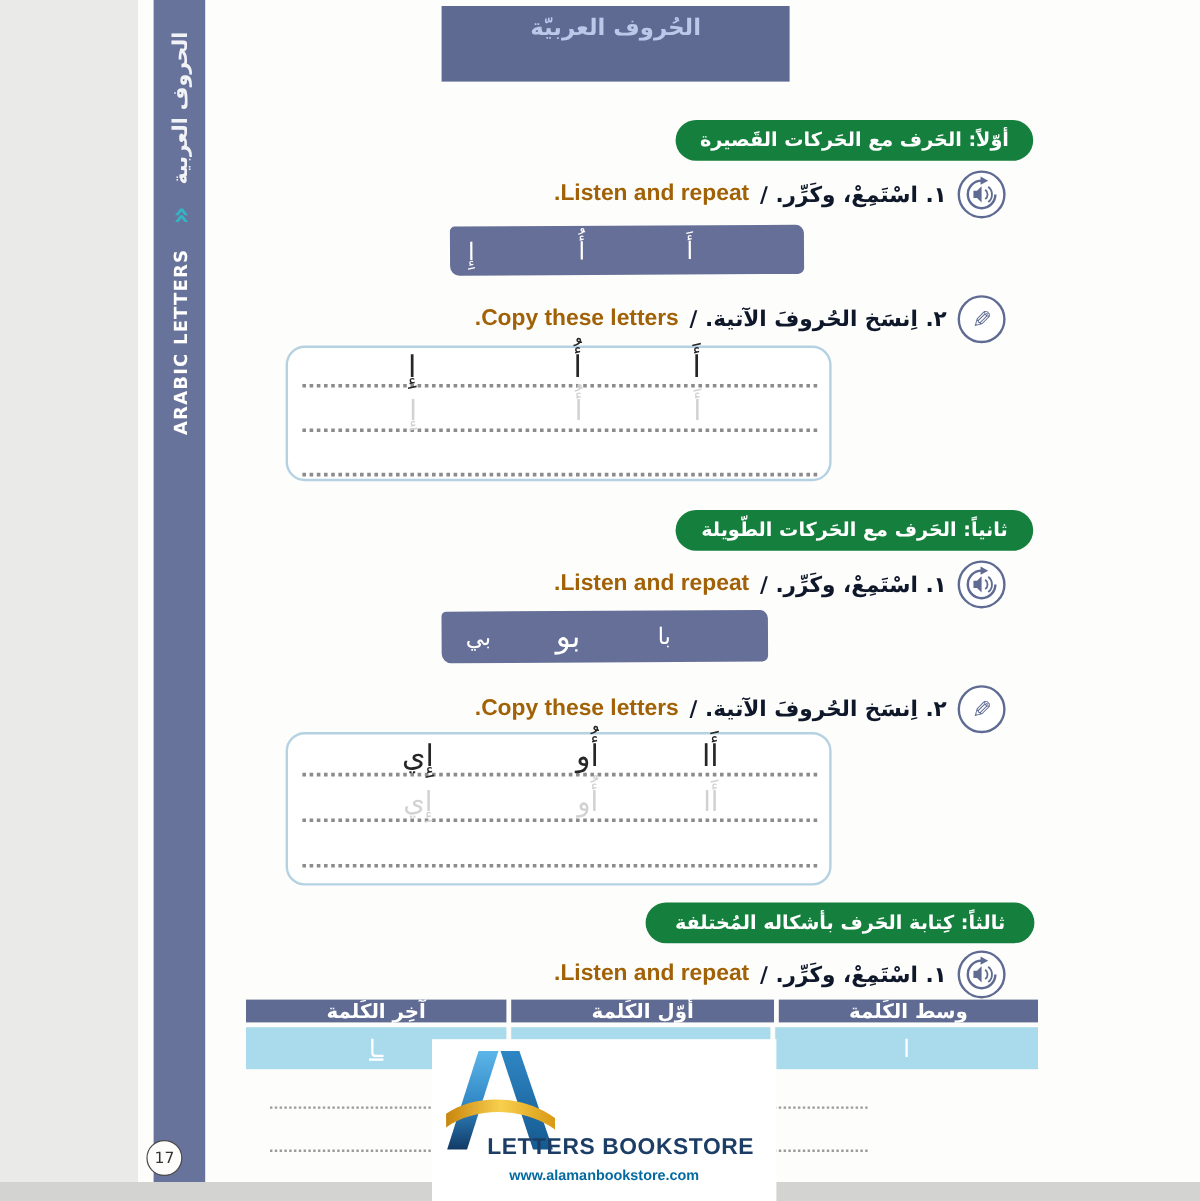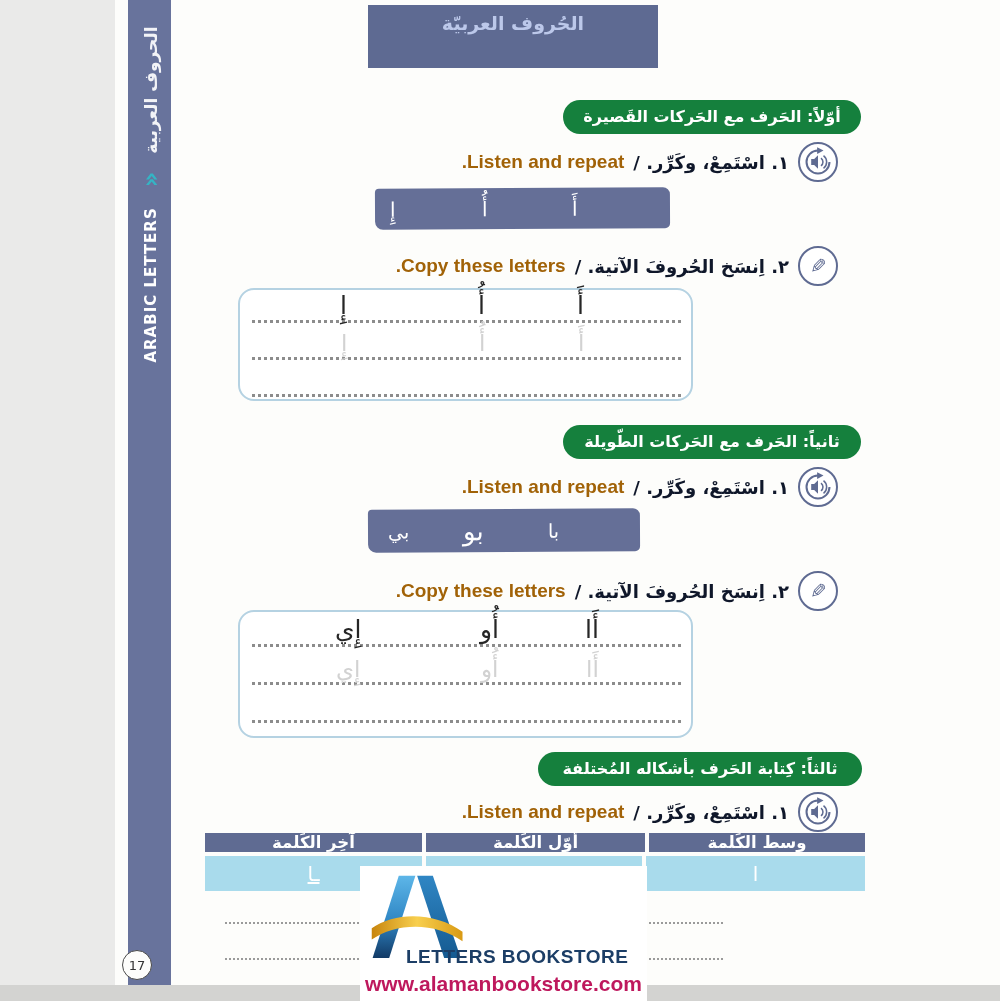--- a/index.html
+++ b/index.html
@@ -75,22 +75,22 @@
   .pl1 { top:922px; } .pl2 { top:958px; }
 
   
   .wm { position:absolute; left:360px; top:866px; width:287px; height:135px; background:#ffffff; z-index:20; }
   .wm-logo { position:absolute; left:10px; top:5px; }
   .wm-ar { position:absolute; right:4px; top:-4px; width:168px; text-align:center; direction:rtl;
     font-weight:bold; font-size:31px; line-height:36px; color:#1b4f8e; }
   .wm-ar .l2 { color:#2277bd; }
   .wm-name { position:absolute; left:46px; top:80px; font-size:19px; font-weight:bold; color:#1c3e66;
     letter-spacing:0.5px; white-space:nowrap; font-family:"Liberation Sans","DejaVu Sans",sans-serif; }
-  .wm-url { position:absolute; left:0; top:106px; width:100%; text-align:center; font-size:21px;
-    font-weight:bold; color:#be185d; font-family:"Liberation Sans","DejaVu Sans",sans-serif; }
+  .wm-url { position:absolute; left:0; top:106px; width:100%; text-align:center; font-size:12px;
+    font-weight:bold; color:#0369a1; font-family:"Liberation Sans","DejaVu Sans",sans-serif; }
 
   
   .pageno { position:absolute; left:122px; top:950px; width:30px; height:30px; border:1.6px solid #4a4a4a;
     border-radius:50%; display:flex; align-items:center; justify-content:center; color:#333;
     font-size:13px; background:#fdfdfb; z-index:6; }
 </style>
 </head>
 <body>
 
 <div class="stage">

